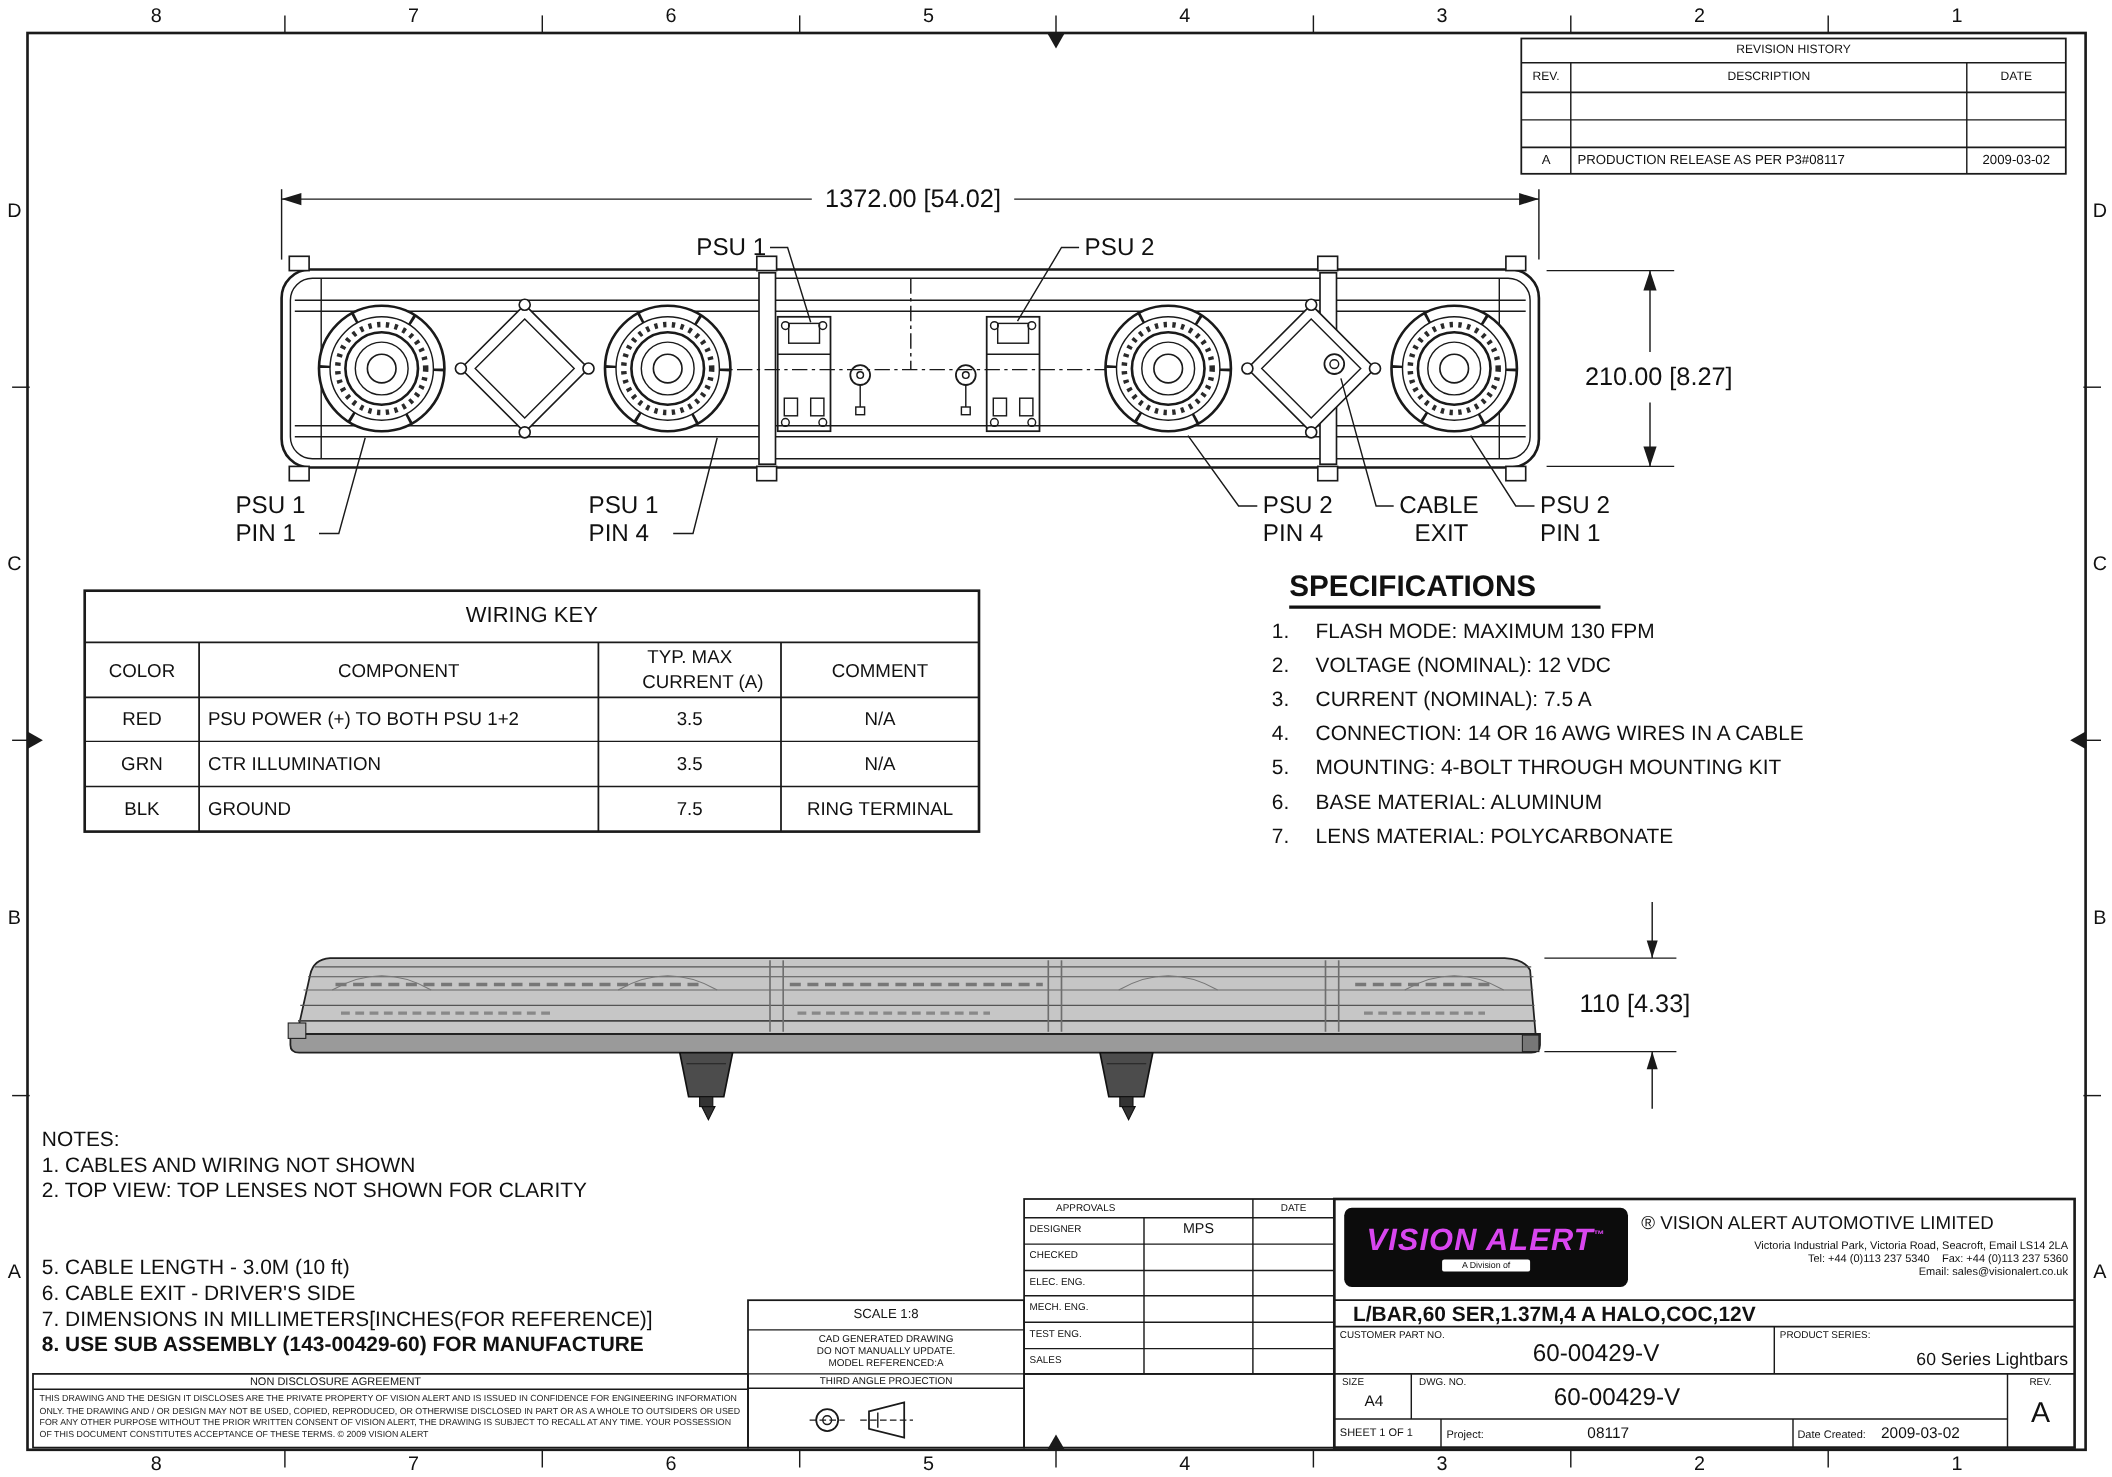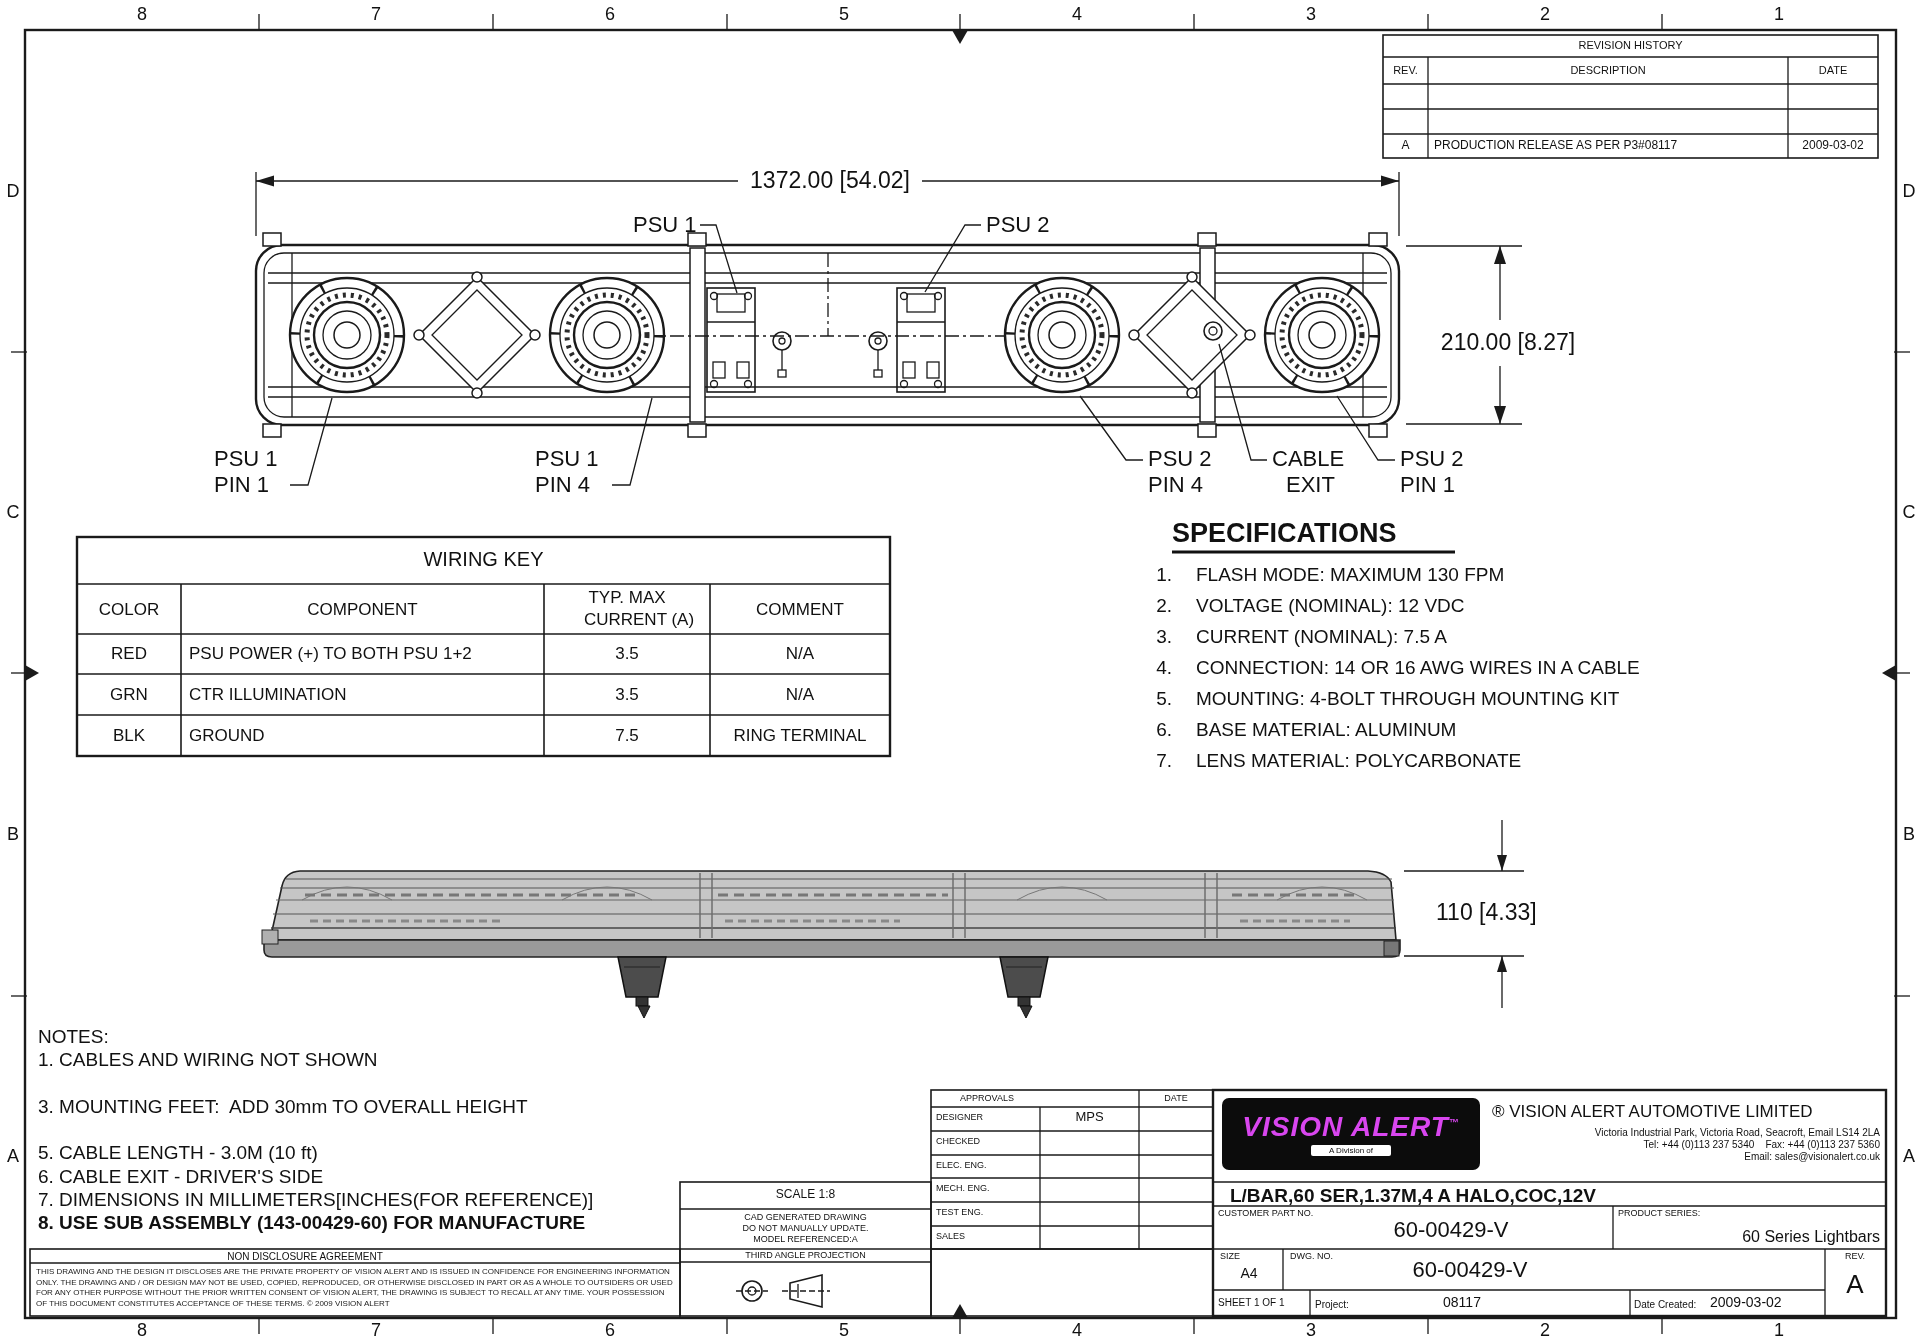--- a/index.html
+++ b/index.html
@@ -383,21 +383,21 @@
 <span class="t sp" style="left:1196px;top:657px">CONNECTION: 14 OR 16 AWG WIRES IN A CABLE</span>
 <span class="t sp r" style="left:1130px;top:688px;width:42px">5.</span>
 <span class="t sp" style="left:1196px;top:688px">MOUNTING: 4-BOLT THROUGH MOUNTING KIT</span>
 <span class="t sp r" style="left:1130px;top:719px;width:42px">6.</span>
 <span class="t sp" style="left:1196px;top:719px">BASE MATERIAL: ALUMINUM</span>
 <span class="t sp r" style="left:1130px;top:750px;width:42px">7.</span>
 <span class="t sp" style="left:1196px;top:750px">LENS MATERIAL: POLYCARBONATE</span>
 
 <span class="t nt" style="left:38px;top:1026px">NOTES:</span>
 <span class="t nt" style="left:38px;top:1049px">1. CABLES AND WIRING NOT SHOWN</span>
-<span class="t nt" style="left:38px;top:1096px">3. MOUNTING FEET:  ADD 30mm TO OVERALL HEIGHT</span>
+<span class="t nt" style="left:38px;top:1072px">2. TOP VIEW: TOP LENSES NOT SHOWN FOR CLARITY</span>
 <span class="t nt" style="left:38px;top:1142px">5. CABLE LENGTH - 3.0M (10 ft)</span>
 <span class="t nt" style="left:38px;top:1166px">6. CABLE EXIT - DRIVER'S SIDE</span>
 <span class="t nt" style="left:38px;top:1189px">7. DIMENSIONS IN MILLIMETERS[INCHES(FOR REFERENCE)]</span>
 <span class="t nt b" style="left:38px;top:1212px">8. USE SUB ASSEMBLY (143-00429-60) FOR MANUFACTURE</span>
 
 <span class="t tiny10 c" style="left:30px;top:1251px;width:550px">NON DISCLOSURE AGREEMENT</span>
 <div class="nda-body">THIS DRAWING AND THE DESIGN IT DISCLOSES ARE THE PRIVATE PROPERTY OF VISION ALERT AND IS ISSUED IN CONFIDENCE FOR ENGINEERING INFORMATION ONLY. THE DRAWING AND / OR DESIGN MAY NOT BE USED, COPIED, REPRODUCED, OR OTHERWISE DISCLOSED IN PART OR AS A WHOLE TO OUTSIDERS OR USED FOR ANY OTHER PURPOSE WITHOUT THE PRIOR WRITTEN CONSENT OF VISION ALERT, THE DRAWING IS SUBJECT TO RECALL AT ANY TIME. YOUR POSSESSION OF THIS DOCUMENT CONSTITUTES ACCEPTANCE OF THESE TERMS. © 2009 VISION ALERT</div>
 
 <span class="t tiny9 c" style="left:893px;top:1093px;width:188px">APPROVALS</span>
 <span class="t tiny9 c" style="left:1139px;top:1093px;width:74px">DATE</span>

